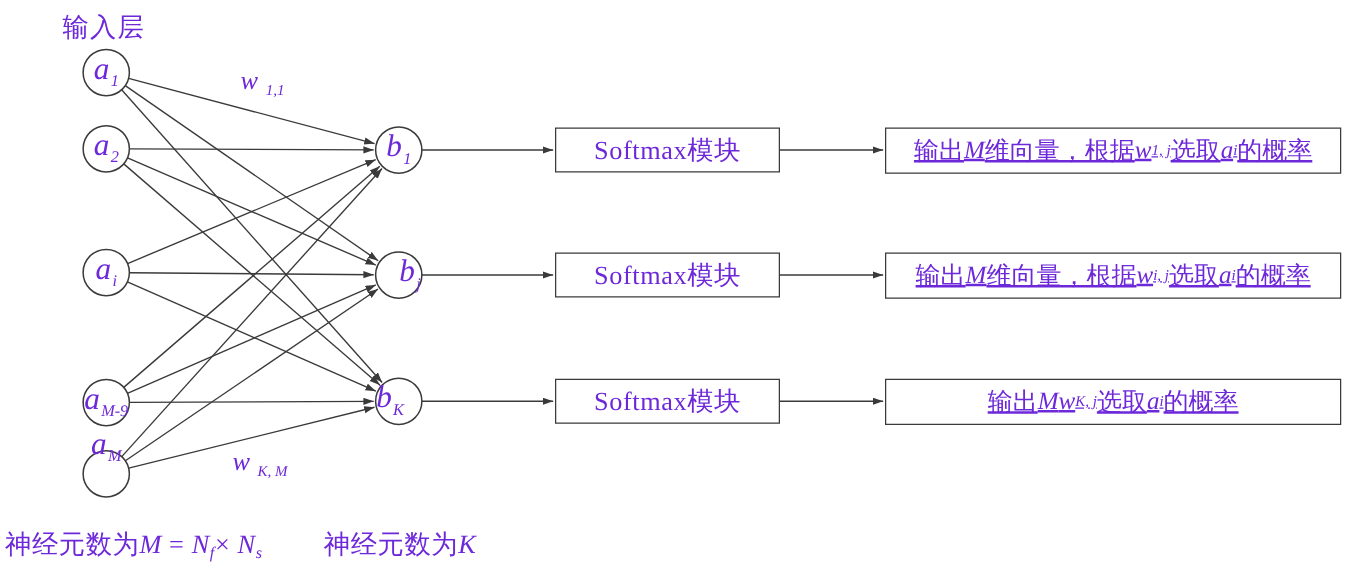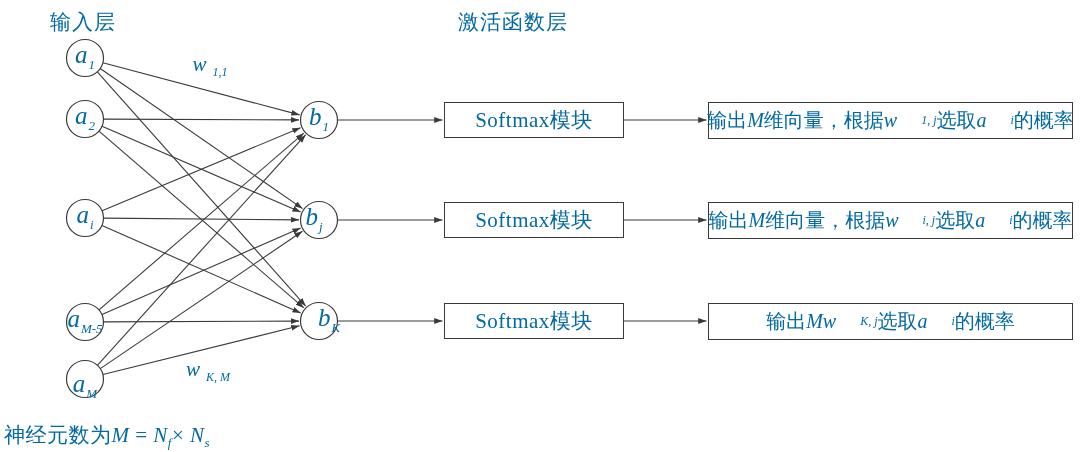--- a/index.html
+++ b/index.html
@@ -1,18 +1,18 @@
 <!DOCTYPE html>
 <html><head>
 <meta charset="utf-8">
 <style>
   html,body{margin:0;padding:0;background:#ffffff;}
   .stage{
     position:relative;width:1080px;height:452px;background:#ffffff;
-    font-family:"Liberation Serif","DejaVu Serif",serif;color:#0369a1;
+    font-family:"Liberation Serif","DejaVu Serif",serif;color:#6d28d9;
     overflow:hidden;
   }
   svg.canvas{position:absolute;left:0;top:0;}
   .hdr{
     position:absolute;top:8px;font-size:21px;white-space:nowrap;
     letter-spacing:1px;
   }
   .fn{
     position:absolute;top:421px;font-size:21px;white-space:pre;
     letter-spacing:0.5px;
@@ -28,23 +28,23 @@
     position:absolute;transform:translate(-50%,-50%);
     font-size:21px;font-style:italic;white-space:nowrap;line-height:1;
   }
   .wlabel sub{font-size:12px;vertical-align:-0.45em;margin-left:6px;line-height:1;}
   .box{
     position:absolute;box-sizing:border-box;border:1.3px solid #3a3a3a;
     display:flex;align-items:center;justify-content:center;
     white-space:pre;background:#ffffff;text-align:right;
   }
   .sm-box{left:444px;width:180px;height:36px;font-size:21px;letter-spacing:0.5px;}
-  .out-box{left:708px;width:365px;height:37px;font-size:20px;}
+  .out-box{left:708px;width:365px;height:37px;font-size:20px;text-decoration:underline;}
   .out-box i{font-style:italic;}
-  .out-box sub{font-size:12px;font-style:italic;vertical-align:-0.35em;line-height:1;padding-left:24px;}
+  .out-box sub{font-size:12px;font-style:italic;vertical-align:-0.35em;line-height:1;}
 </style>
 </head>
 <body>
 
 <div class="stage">
 
   <svg class="canvas" width="1080" height="452">
     <defs>
       <marker id="arr" markerUnits="userSpaceOnUse" markerWidth="10" markerHeight="8" refX="8.3" refY="2.9" orient="auto">
         <path d="M0,0 L8.3,2.9 L0,5.8 Z" fill="#3a3a3a"></path>
@@ -79,38 +79,38 @@
         <circle cx="85" cy="218" r="18.5" fill="#ffffff" stroke="#3a3a3a" stroke-width="1.2"></circle>
         <circle cx="85" cy="322" r="18.5" fill="#ffffff" stroke="#3a3a3a" stroke-width="1.2"></circle>
         <circle cx="85" cy="379" r="18.5" fill="#ffffff" stroke="#3a3a3a" stroke-width="1.2"></circle>
         <circle cx="319" cy="120" r="18.5" fill="#ffffff" stroke="#3a3a3a" stroke-width="1.2"></circle>
         <circle cx="319" cy="220" r="18.5" fill="#ffffff" stroke="#3a3a3a" stroke-width="1.2"></circle>
         <circle cx="319" cy="321" r="18.5" fill="#ffffff" stroke="#3a3a3a" stroke-width="1.2"></circle>
       </g>
   </svg>
 
   <span class="hdr" style="left:50px">输入层</span>
-  <span class="hdr" style="left:458px">激活函数层</span>
 
   <span class="nlabel" style="left:85px;top:58px"><i>a</i><sub>1</sub></span>
   <span class="nlabel" style="left:85px;top:119px"><i>a</i><sub>2</sub></span>
   <span class="nlabel" style="left:85px;top:218px"><i>a</i><sub>i</sub></span>
-  <span class="nlabel" style="left:85px;top:322px"><i>a</i><sub>M-5</sub></span>
-  <span class="nlabel" style="left:85px;top:387px"><i>a</i><sub>M</sub></span>
+  <span class="nlabel" style="left:85px;top:322px"><i>a</i><sub>M-9</sub></span>
+  <span class="nlabel" style="left:85px;top:358px"><i>a</i><sub>M</sub></span>
 
   <span class="nlabel" style="left:319px;top:120px"><i>b</i><sub>1</sub></span>
-  <span class="nlabel" style="left:314px;top:220px"><i>b</i><sub>j</sub></span>
-  <span class="nlabel" style="left:329px;top:321px"><i>b</i><sub>K</sub></span>
+  <span class="nlabel" style="left:328px;top:220px"><i>b</i><sub>j</sub></span>
+  <span class="nlabel" style="left:312px;top:321px"><i>b</i><sub>K</sub></span>
 
   <span class="wlabel" style="left:210px;top:66px"><i>w</i><sub>1,1</sub></span>
   <span class="wlabel" style="left:208px;top:371px"><i>w</i><sub>K, M</sub></span>
 
   <div class="box sm-box" style="top:102px"><span>Softmax模块</span></div>
   <div class="box sm-box" style="top:202px"><span>Softmax模块</span></div>
   <div class="box sm-box" style="top:303px"><span>Softmax模块</span></div>
 
   <div class="box out-box" style="top:101.5px"><span>输出</span><i>M</i><span>维向量，根据</span><i>w</i><sub>1, j</sub><span>选取</span><i>a</i><sub>i</sub><span>的概率</span></div>
   <div class="box out-box" style="top:201.5px"><span>输出</span><i>M</i><span>维向量，根据</span><i>w</i><sub>i, j</sub><span>选取</span><i>a</i><sub>i</sub><span>的概率</span></div>
   <div class="box out-box" style="top:302.5px"><span>输出</span><i>M</i><i>w</i><sub>K, j</sub><span>选取</span><i>a</i><sub>i</sub><span>的概率</span></div>
 
   <div class="fn" style="left:4px"><span>神经元数为</span><i>M</i><span> = </span><i>N</i><sub>f</sub><span>× </span><i>N</i><sub>s</sub></div>
+  <div class="fn" style="left:259px"><span>神经元数为</span><i>K</i></div>
 
 </div>
 
 </body></html>

